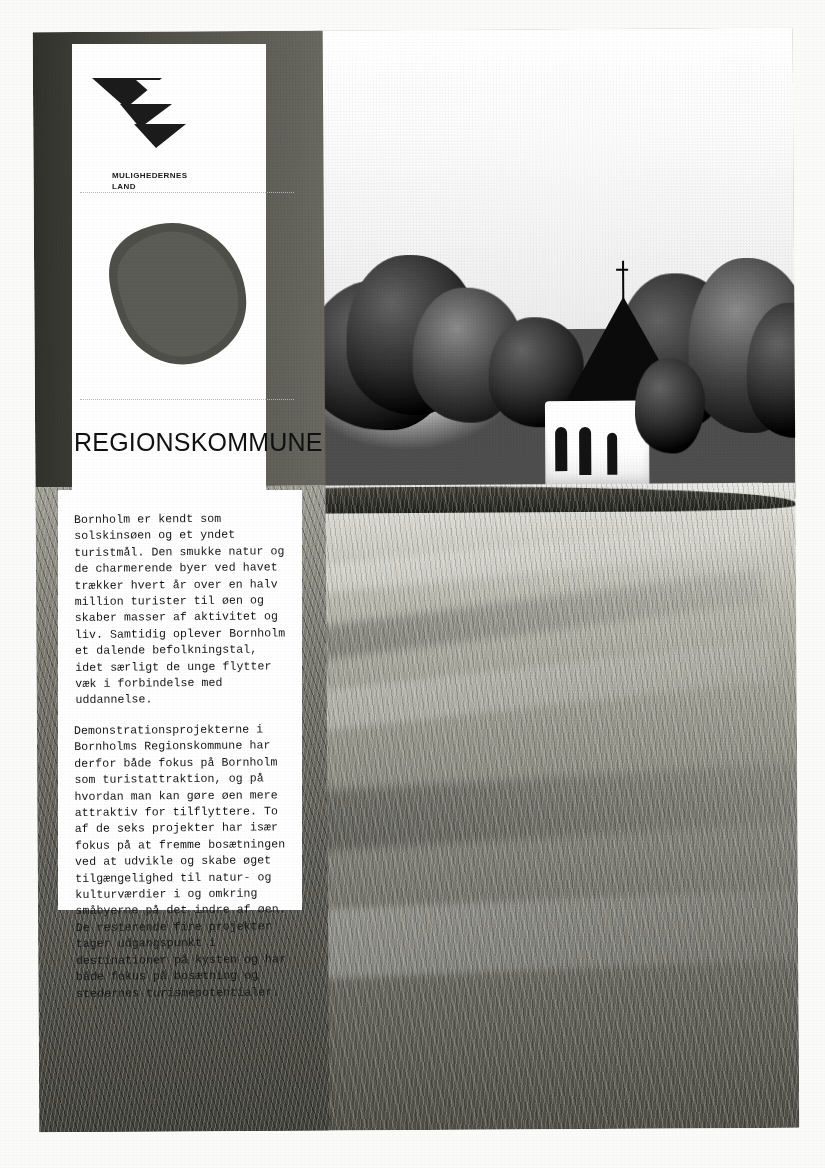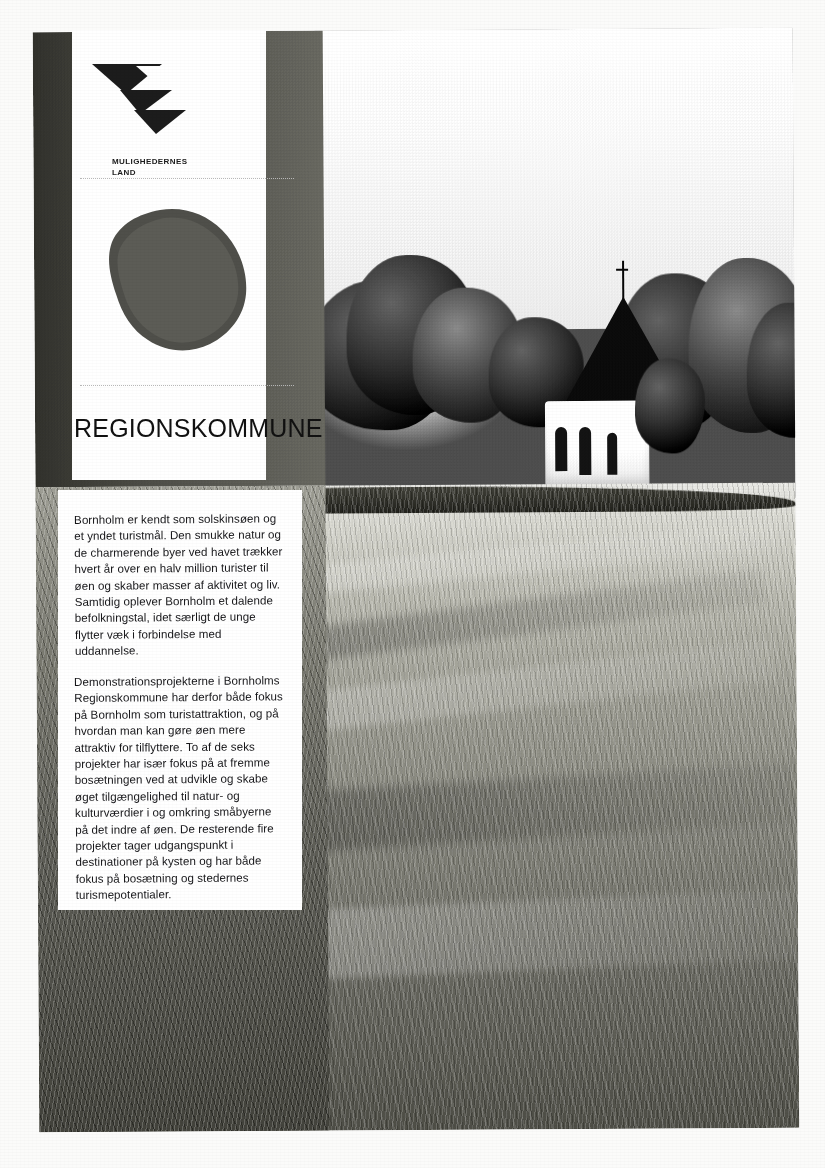--- a/index.html
+++ b/index.html
@@ -160,21 +160,21 @@
     left: 0; top: 0; width: 290px; height: 470px;
     background: linear-gradient(90deg, #3a3a35 0%, #55554f 40%, #6d6d66 100%);
     filter: contrast(1.1);
   }
   .left-vert-band .grain { opacity: .5; }
 
   
   .id-card {
     position: absolute;
     left: 72px;
-    top: 30px;
+    top: 44px;
     width: 194px;
     height: 450px;
     background: #ffffff;
     z-index: 20;
   }
   .logo-mark {
     position: absolute;
     left: 18px;
     top: 30px;
     width: 110px;
@@ -236,20 +236,21 @@
   .text-card {
     position: absolute;
     left: 58px;
     top: 490px;
     width: 244px;
     height: 420px;
     background: #ffffff;
     z-index: 20;
     padding: 22px 16px 0 16px;
     box-sizing: border-box;
+    font-family: Liberation Mono, monospace;
   }
   .text-card p {
     margin: 0 0 14px 0;
     font-size: 11.6px;
     line-height: 16.4px;
     color: #17171a;
     letter-spacing: .05px;
     transform: rotate(-0.45deg);
     transform-origin: left top;
   }

